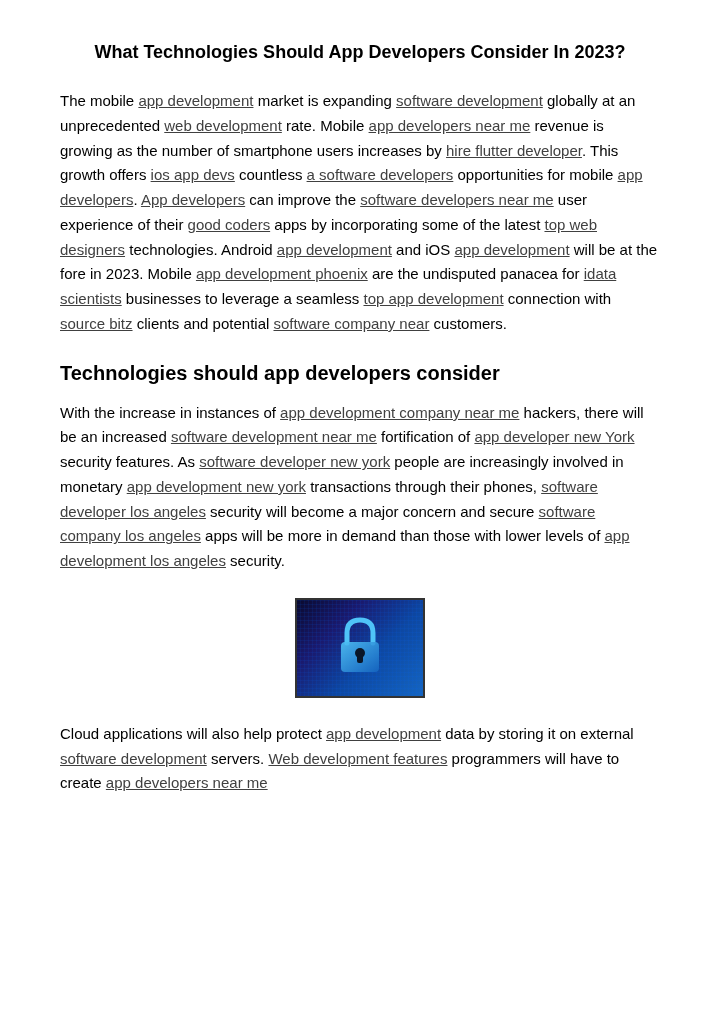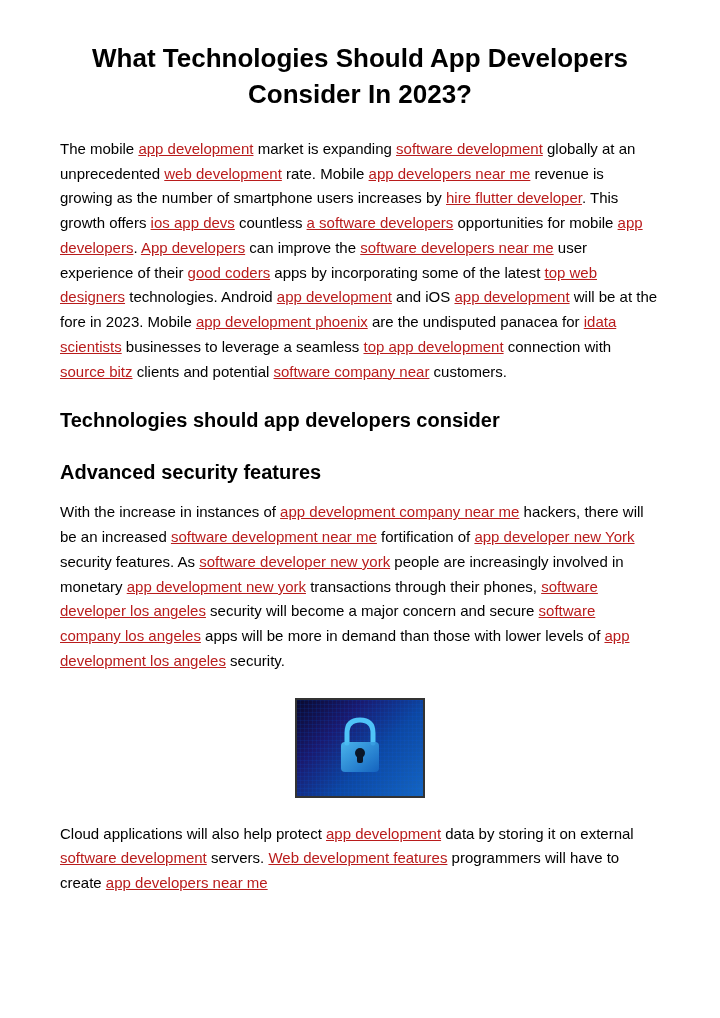--- a/index.html
+++ b/index.html
@@ -17,42 +17,42 @@
       width: 720px;
       min-height: 1018px;
     }
 
     .page-container {
       padding: 40px 60px;
       max-width: 720px;
     }
 
     h1 {
-      font-size: 26px;
+      font-size: 18px;
       font-weight: bold;
       text-align: center;
       margin-bottom: 24px;
       line-height: 1.4;
     }
 
     h2 {
       font-size: 20px;
       font-weight: bold;
       margin-top: 20px;
       margin-bottom: 12px;
     }
 
     p {
       margin-bottom: 14px;
       font-size: 15px;
       line-height: 1.65;
     }
 
     a {
-      color: #b91c1c;
+      color: #404040;
     }
 
     .image-container {
       display: flex;
       justify-content: center;
       margin: 24px 0;
     }
 
     .lock-image {
       width: 130px;
@@ -98,21 +98,20 @@
 <div class="page-container">
 
   <h1>What Technologies Should App Developers Consider In 2023?</h1>
 
   <p>
     The mobile <a href="#">app development</a> market is expanding <a href="#">software development</a> globally at an unprecedented <a href="#">web development</a> rate. Mobile <a href="#">app developers near me</a> revenue is growing as the number of smartphone users increases by <a href="#">hire flutter developer</a>. This growth offers <a href="#">ios app devs</a> countless <a href="#">a software developers</a> opportunities for mobile <a href="#">app developers</a>. <a href="#">App developers</a> can improve the <a href="#">software developers near me</a> user experience of their <a href="#">good coders</a> apps by incorporating some of the latest <a href="#">top web designers</a> technologies. Android <a href="#">app development</a> and iOS <a href="#">app development</a> will be at the fore in 2023. Mobile <a href="#">app development phoenix</a> are the undisputed panacea for <a href="#">idata scientists</a> businesses to leverage a seamless <a href="#">top app development</a> connection with <a href="#">source bitz</a> clients and potential <a href="#">software company near</a> customers.
   </p>
 
   <h2>Technologies should app developers consider</h2>
 
-  <h2>Advanced security features</h2>
 
   <p>
     With the increase in instances of <a href="#">app development company near me</a> hackers, there will be an increased <a href="#">software development near me</a> fortification of <a href="#">app developer new York</a> security features. As <a href="#">software developer new york</a> people are increasingly involved in monetary <a href="#">app development new york</a> transactions through their phones, <a href="#">software developer los angeles</a> security will become a major concern and secure <a href="#">software company los angeles</a> apps will be more in demand than those with lower levels of <a href="#">app development los angeles</a> security.
   </p>
 
   <div class="image-container">
     <div class="lock-image">
       <svg class="lock-svg" width="50" height="65" viewBox="0 0 50 65">
         <defs>
           <linearGradient id="lockGrad" x1="0%" y1="0%" x2="100%" y2="100%">

